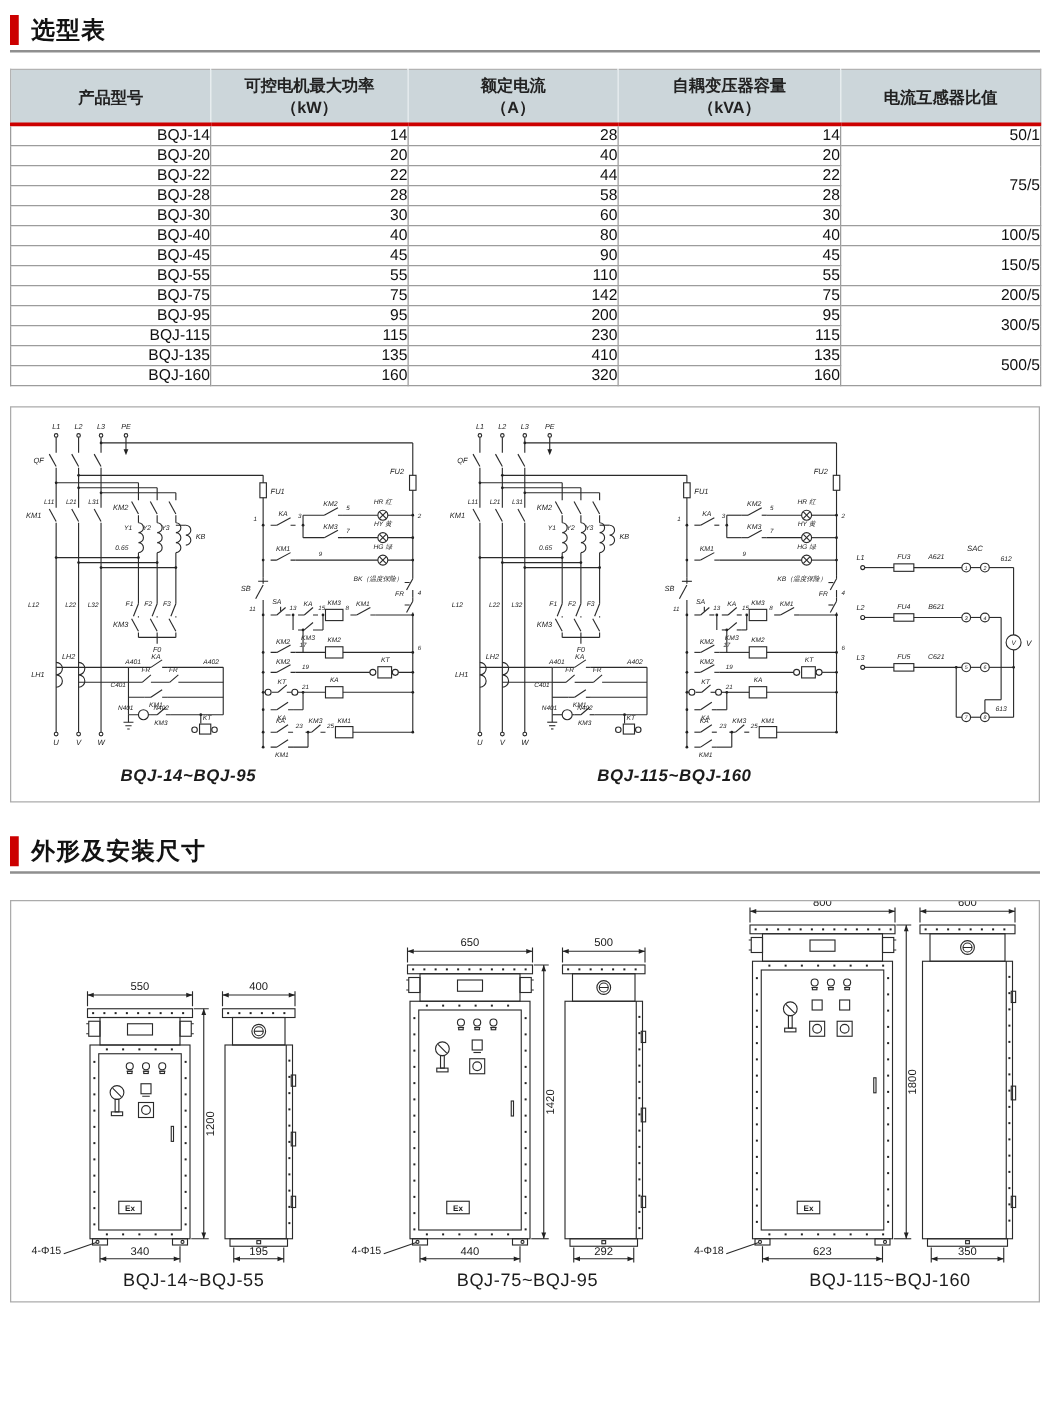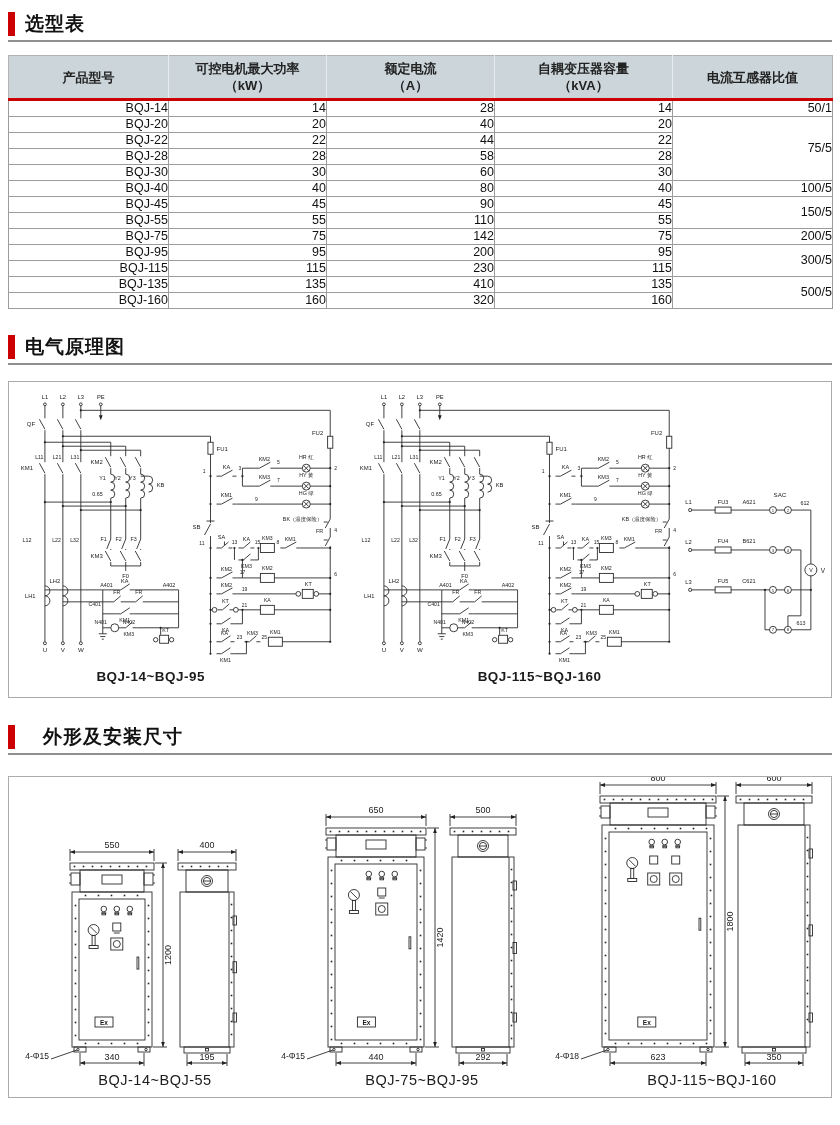--- a/index.html
+++ b/index.html
@@ -12,24 +12,24 @@
   .sec h2 { font-size:19px; font-weight:bold; color:#121212; letter-spacing:1px; }
 
   table.sel { width:824px; margin:13px 8px 12px 8px; border-collapse:collapse; table-layout:fixed; border:1px solid #b3b3b3; }
   table.sel th { background:#ccd6da; height:44px; font-size:13px; font-weight:bold; color:#222;
                  border-left:1px solid #e7edef; border-bottom:3px solid #cc0000; vertical-align:middle; text-align:center; line-height:17px;}
   table.sel th:first-child { border-left:none; }
   table.sel td { height:16px; font-size:12.5px; text-align:right; vertical-align:middle;
                  border:1px solid #9c9c9c; padding:0; line-height:15px; background:#fff; }
 
   .panel { margin:0 8px; border:1px solid #ababab; background:#fff; }
-  .panel.schem { margin-top:16px; height:317px; display:flex; align-items:center; justify-content:space-between; padding:0 2px; }
+  .panel.schem { margin-top:16px; height:317px; display:flex; align-items:center; justify-content:space-between; padding:0 2px;font-style:italic; }
   .panel.dims  { margin-top:21px; height:322px; display:flex; align-items:center; justify-content:center; }
   .sec.s2 { margin-top:22px; }
-  .sec.s3 { margin-top:23px;gap:18px; }
+  .sec.s3 { margin-top:23px; }
   svg { font-family:"Liberation Sans","DejaVu Sans",sans-serif; display:block; }
   svg text { fill:#1c1c1c; }
 </style>
 </head>
 <body>
 
 <div class="page">
 
   <div class="sec s1">
     <span class="bar"></span>
@@ -148,24 +148,20 @@
         </tr>
         <tr>
           <td>BQJ-160</td>
           <td>160</td>
           <td>320</td>
           <td>160</td>
         </tr>
       </tbody>
   </table>
 
-  <div class="sec s2">
-    <span class="bar"></span>
-    <h2>电气原理图</h2>
-  </div>
 
   <div class="panel schem">
     <svg id="schemL" width="340" height="300" viewBox="0 0 340 300">
         <g>
           <circle cx="34" cy="14" r="1.4" fill="none" stroke="#2a2a2a" stroke-width="0.9"></circle>
           <text x="34" y="9" font-size="5.8" text-anchor="middle">L1</text>
           <circle cx="52" cy="14" r="1.4" fill="none" stroke="#2a2a2a" stroke-width="0.9"></circle>
           <text x="52" y="9" font-size="5.8" text-anchor="middle">L2</text>
           <circle cx="70" cy="14" r="1.4" fill="none" stroke="#2a2a2a" stroke-width="0.9"></circle>
           <text x="70" y="9" font-size="5.8" text-anchor="middle">L3</text>

